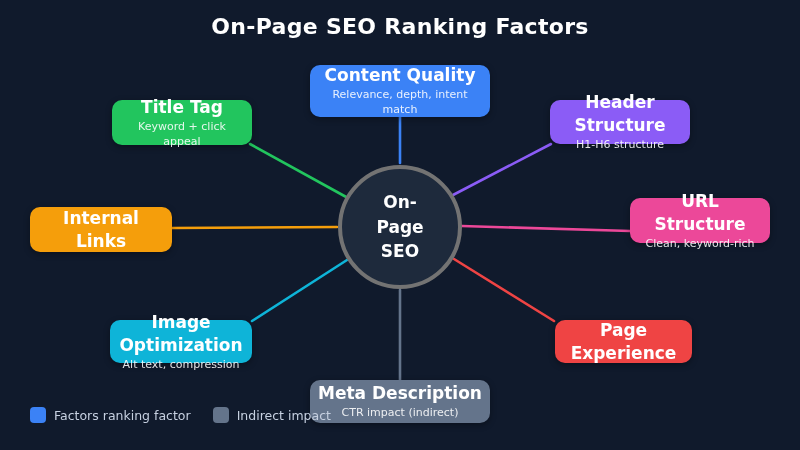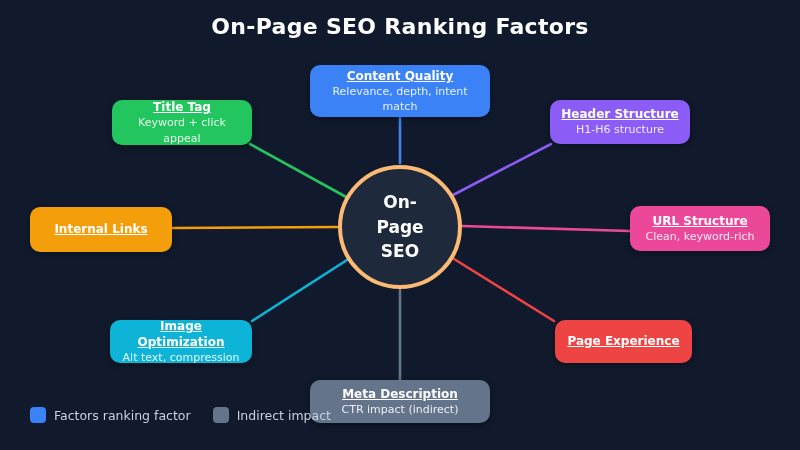--- a/index.html
+++ b/index.html
@@ -15,25 +15,25 @@
     text-align:center;color:#ffffff;
     font-size:22px;font-weight:bold;letter-spacing:.3px;
   }
   #connectors{position:absolute;left:0;top:0;width:800px;height:450px;}
   .node{
     position:absolute;border-radius:10px;
     display:flex;flex-direction:column;justify-content:center;align-items:center;
     text-align:center;box-sizing:border-box;padding:4px 8px;
     box-shadow:0 2px 6px rgba(0,0,0,.35);
   }
-  .node-title{color:#ffffff;font-weight:bold;font-size:12px;line-height:1.35;text-decoration:underline;}
+  .node-title{color:#ffffff;font-weight:bold;font-size:17px;line-height:1.35;}
   .node-sub{color:rgba(255,255,255,.88);font-size:11px;line-height:1.4;}
   .center-circle{
     position:absolute;left:338px;top:165px;width:124px;height:124px;
-    border-radius:50%;background:#1e2a3c;border:4px solid #fdba74;
+    border-radius:50%;background:#1e2a3c;border:4px solid #737373;
     box-sizing:border-box;display:flex;align-items:center;justify-content:center;
     text-align:center;
   }
   .center-label{
     color:#ffffff;font-weight:bold;font-size:17px;line-height:1.45;width:80px;
   }
   .legend{
     position:absolute;left:30px;top:407px;display:flex;align-items:center;gap:22px;
   }
   .legend-item{display:flex;align-items:center;gap:8px;}
@@ -60,21 +60,21 @@
 
   <div id="nodes">
       <div class="node" style="left: 310px; top: 65px; width: 180px; height: 52px; background: rgb(59, 130, 246);">
         <div class="node-title">Content Quality</div>
         <div class="node-sub">Relevance, depth, intent match</div>
       </div>
       <div class="node" style="left: 550px; top: 100px; width: 140px; height: 44px; background: rgb(139, 92, 246);">
         <div class="node-title">Header Structure</div>
         <div class="node-sub">H1-H6 structure</div>
       </div>
-      <div class="node" style="left: 630px; top: 206px; width: 140px; height: 45px; background: rgb(236, 72, 153);">
+      <div class="node" style="left: 630px; top: 198px; width: 140px; height: 45px; background: rgb(236, 72, 153);">
         <div class="node-title">URL Structure</div>
         <div class="node-sub">Clean, keyword-rich</div>
       </div>
       <div class="node" style="left: 555px; top: 320px; width: 137px; height: 43px; background: rgb(239, 68, 68);">
         <div class="node-title">Page Experience</div>
       </div>
       <div class="node" style="left: 310px; top: 380px; width: 180px; height: 43px; background: rgb(100, 116, 139);">
         <div class="node-title">Meta Description</div>
         <div class="node-sub">CTR impact (indirect)</div>
       </div>

